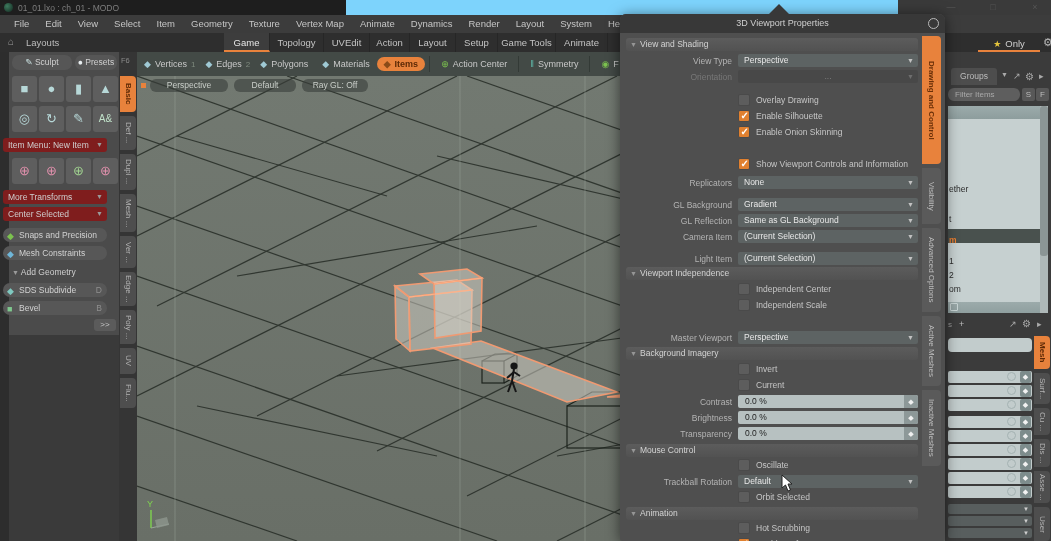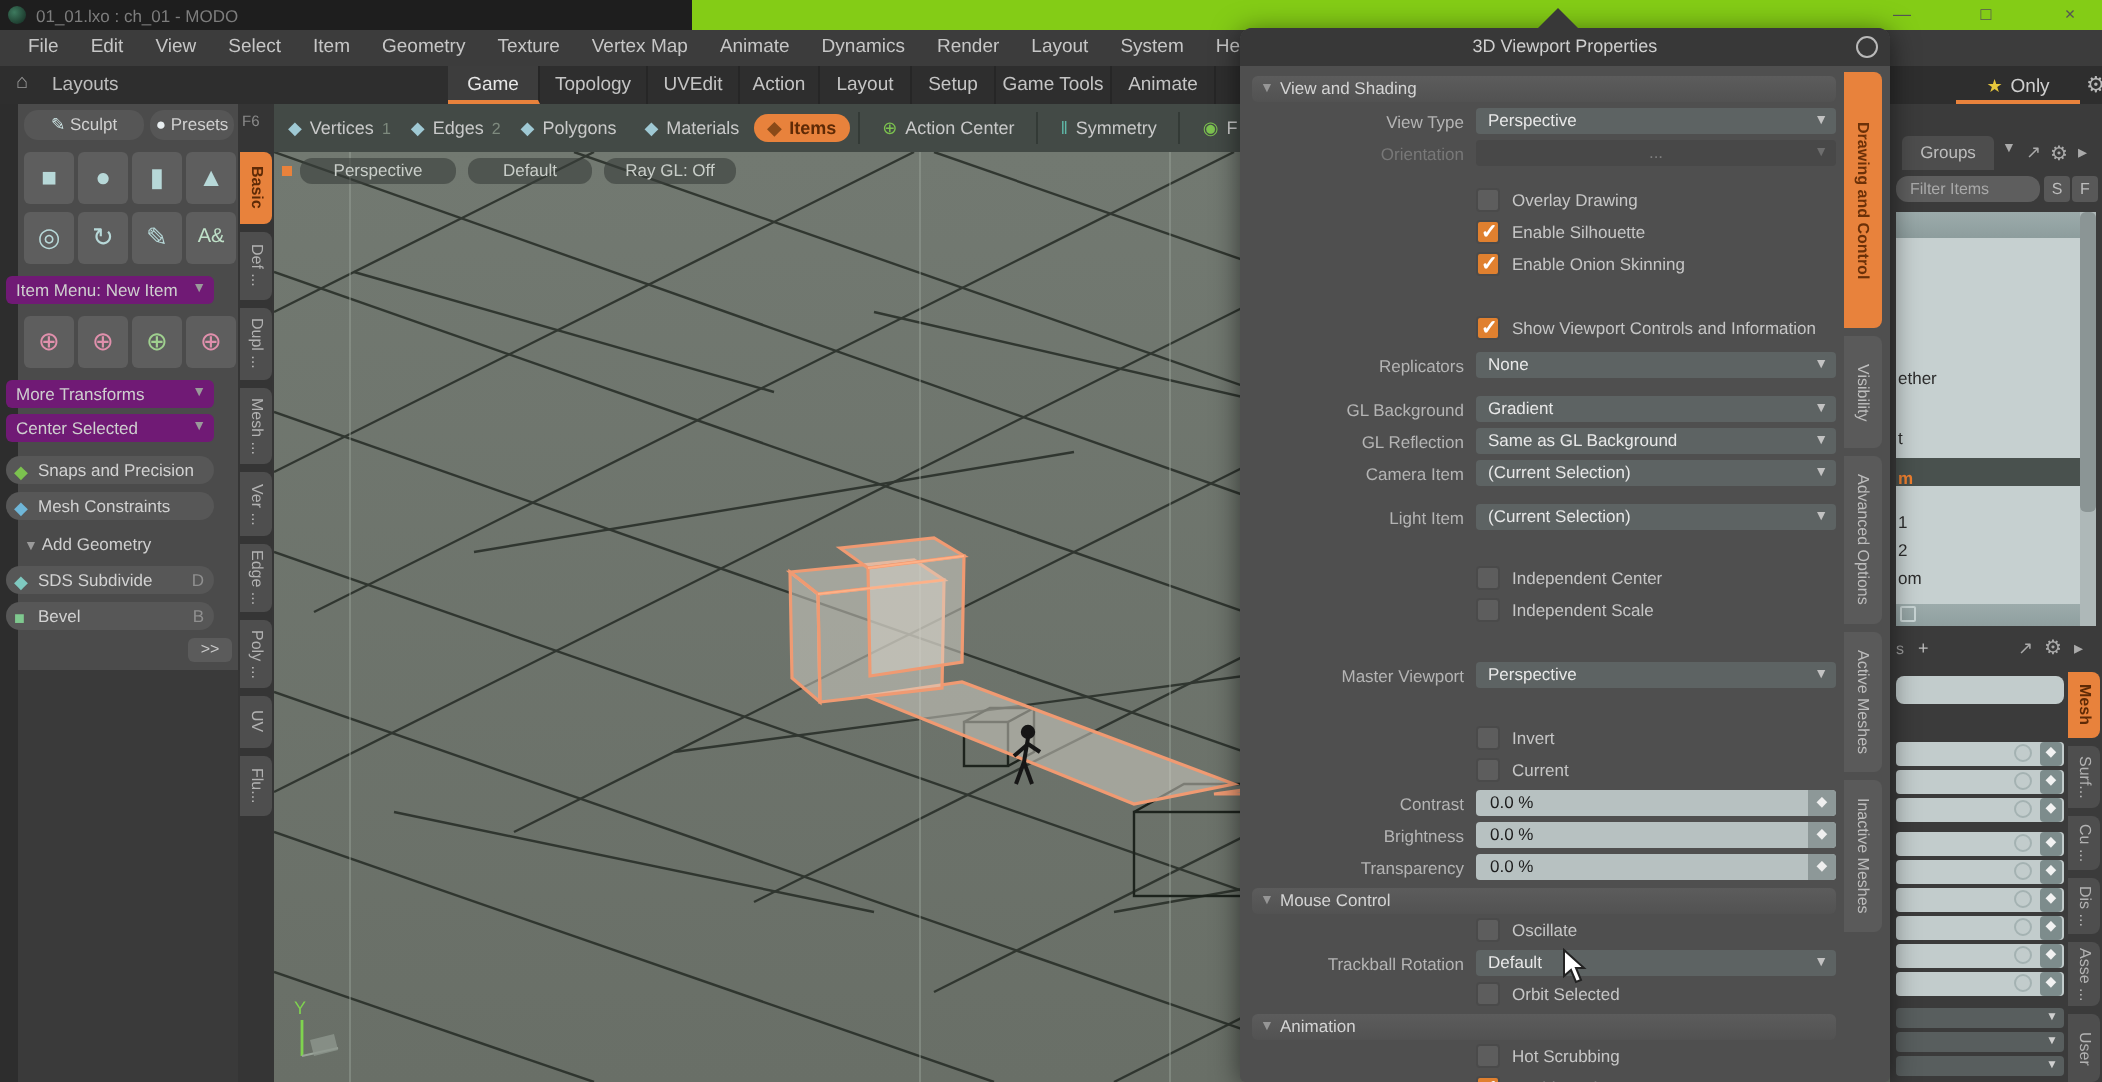--- a/index.html
+++ b/index.html
@@ -1,21 +1,21 @@
 <!DOCTYPE html>
 <html><head>
 <meta charset="utf-8">
 <style>
   * { margin:0; padding:0; box-sizing:border-box; }
   html,body { width:1051px; height:541px; }
   body { font-family:"Liberation Sans", sans-serif; background:#3a3a3a; overflow:hidden; position:relative; }
   .abs { position:absolute; }
 
   
-  #titlebar { left:0; top:0; width:1051px; height:15px; background:#84cc16; }
+  #titlebar { left:0; top:0; width:898px; height:15px; background:#7dd3fc; }
   #title-left { left:0; top:0; width:346px; height:15px; background:#1e1e1e; display:flex; align-items:center; gap:5px; padding-left:4px; }
   #app-logo { width:9px; height:9px; border-radius:50%; background:radial-gradient(circle at 35% 35%, #3d7a5e, #12261e); }
   #title-text { color:#7d7d7d; font-size:8.5px; }
   .wbtn { top:1px; width:26px; height:13px; color:#555; font-size:9px; text-align:center; line-height:13px; }
 
   
   #menubar { left:0; top:15px; width:1051px; height:18px; background:#3c3c3c; display:flex; align-items:center; padding-left:6px; }
   .menu-item { color:#c6c6c6; font-size:9.5px; padding:0 8px; line-height:18px; }
 
   
@@ -29,21 +29,21 @@
   #only-lbl { color:#d0d0d0; font-size:9.5px; margin-left:4px; }
   #layout-gear { left:1043px; top:3px; color:#b8b8b8; font-size:11px; }
 
   
   #left-strip { left:0; top:52px; width:9px; height:489px; background:#2d2d2d; }
   #toolbox { left:9px; top:52px; width:110px; height:283px; background:#4b4b4b; }
   #toolbox-footer { left:9px; top:335px; width:110px; height:206px; background:#3a3a3a; }
   .tb-btn { background:#5b5b5b; border-radius:3px; color:#c9c9c9; }
   .hdr-btn { top:3px; height:15px; font-size:8.5px; line-height:15px; text-align:center; color:#d0d0d0; background:#565656; border-radius:7px; }
   .prim { width:25px; height:26px; background:#5e5e5e; border-radius:3px; text-align:center; line-height:26px; font-size:13px; color:#b7d8d8; }
-  .tb-dd { left:3px; width:104px; height:14px; background:#701a75; border-radius:3px; color:#cfcfcf; font-size:8.5px; line-height:14px; padding:0 5px; }
+  .tb-dd { left:3px; width:104px; height:14px; background:#7f1d1d; border-radius:3px; color:#cfcfcf; font-size:8.5px; line-height:14px; padding:0 5px; }
   .tb-dd .caret { position:absolute; right:4px; top:0; color:#9a9a9a; font-size:7px; }
   .tool-pill { left:3px; width:104px; height:14px; background:#575757; border-radius:7px; color:#d2d2d2; font-size:8.5px; line-height:14px; padding-left:16px; }
   .tool-pill .ticon { position:absolute; left:4px; top:1px; font-size:9px; }
   .tool-pill .tkey { position:absolute; right:5px; top:0; color:#8f8f8f; }
   #tb-tabs { left:119px; top:52px; width:18px; height:489px; background:#353535; }
   .vtab { position:absolute; left:1px; width:16px; writing-mode:vertical-rl; text-align:center; background:#4e4e4e; color:#b2b2b2; font-size:8px; border-radius:0 4px 4px 0; line-height:16px; overflow:hidden; }
   .vtab.active { background:#e8823c; color:#5e2a06; font-weight:bold; }
 
   
   #vp-bar { left:137px; top:52px; width:808px; height:24px; background:#434a46; display:flex; align-items:center; }
@@ -457,20 +457,22 @@
 </div>
 
 <div class="abs" id="popup-notch" style="z-index:11"></div>
 <div class="abs" id="popup" style="z-index:10">
   <div class="abs" id="popup-hdr">
     <span>3D Viewport Properties</span>
   </div>
   <div class="abs" id="popup-circle"></div>
 
   <div class="abs psec" style="top:24px"><span class="scaret">▼</span><span>View and Shading</span></div>
+  <div class="abs psec" style="top:253px"><span class="scaret">▼</span><span>Viewport Independence</span></div>
+  <div class="abs psec" style="top:333px"><span class="scaret">▼</span><span>Background Imagery</span></div>
   <div class="abs psec" style="top:430px"><span class="scaret">▼</span><span>Mouse Control</span></div>
   <div class="abs psec" style="top:493px"><span class="scaret">▼</span><span>Animation</span></div>
 
   <div class="prow" style="top:40px">
     <span class="flabel">View Type</span>
     <div class="dd"><span>Perspective</span><span class="caret">▼</span></div>
   </div>
   <div class="prow" style="top:56px">
     <span class="flabel dim">Orientation</span>
     <div class="dd disabled"><span>...</span><span class="caret">▼</span></div>

